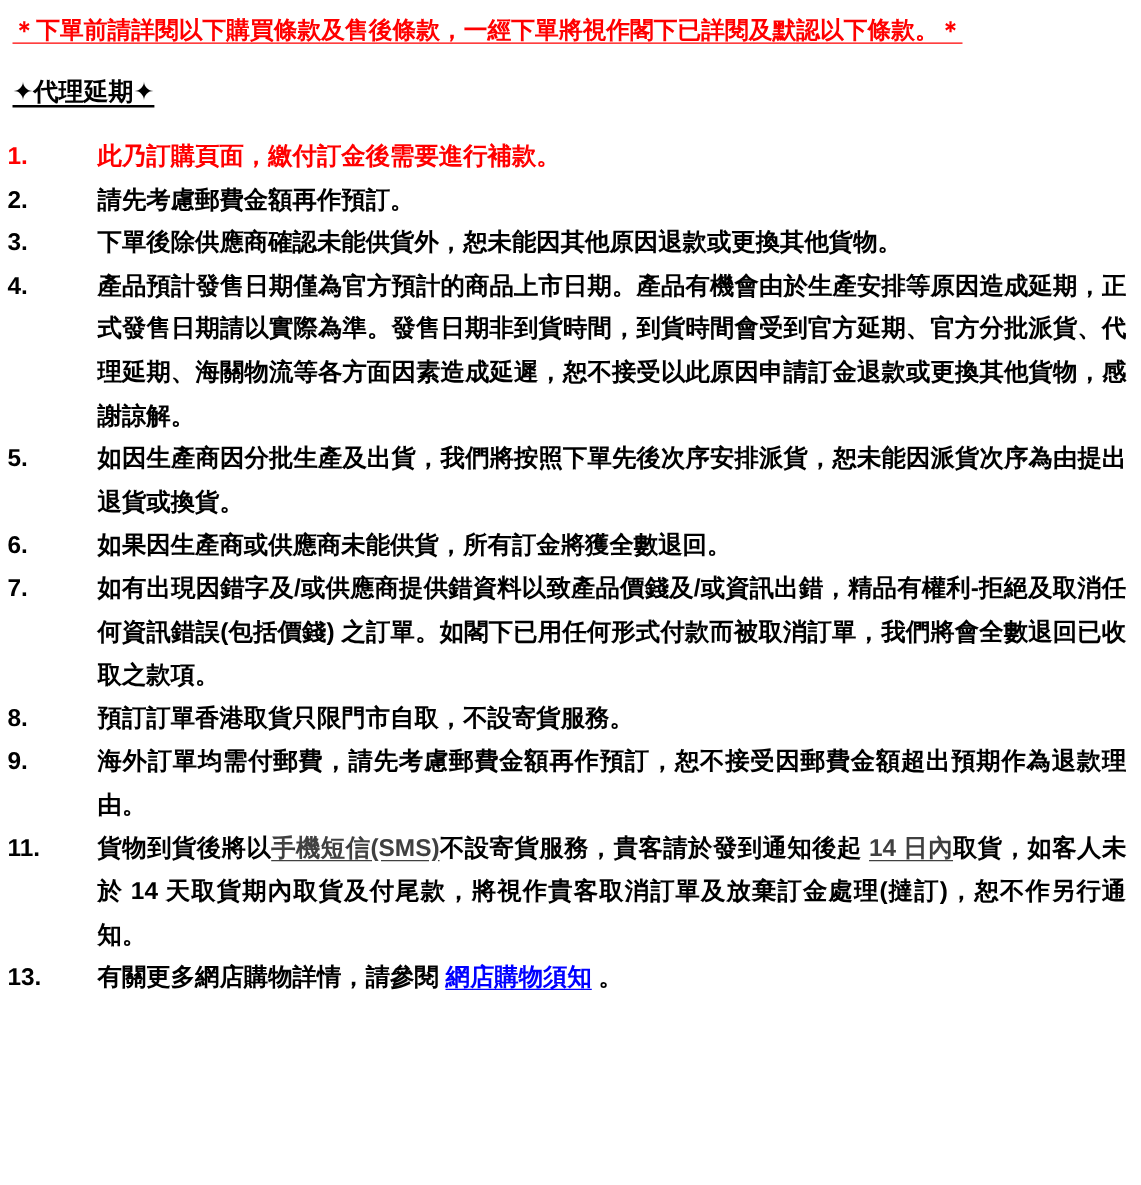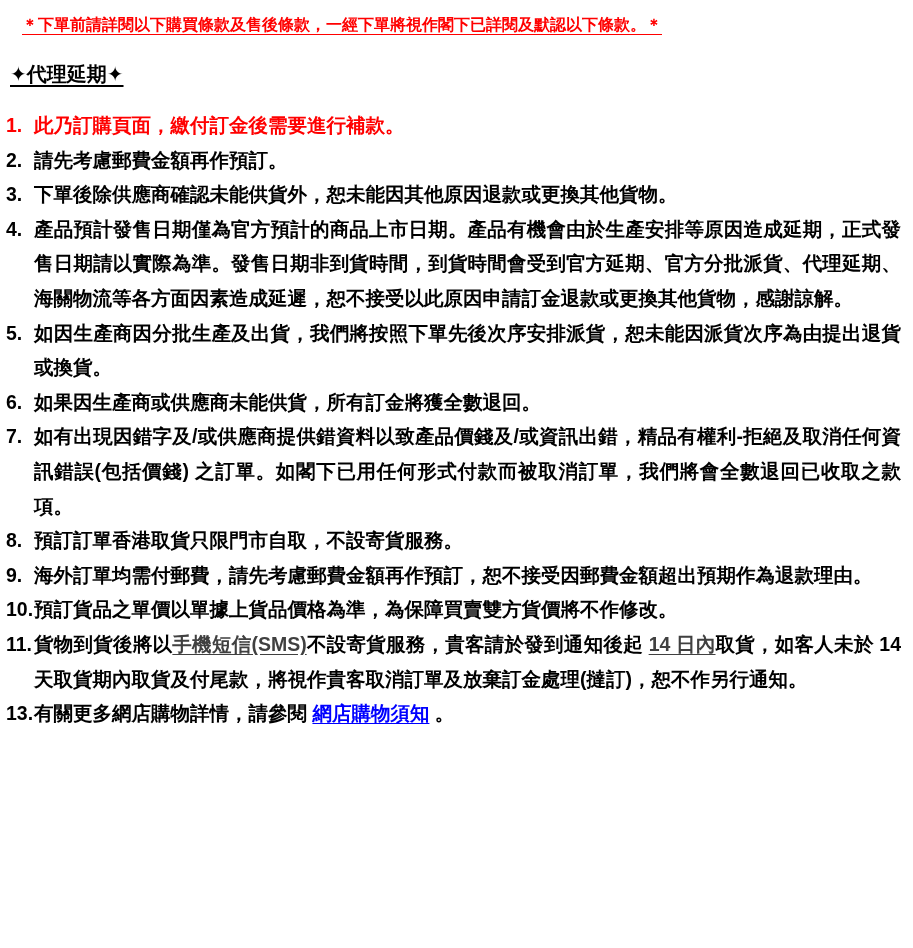--- a/index.html
+++ b/index.html
@@ -12,22 +12,22 @@
     height: 948px;
     box-sizing: border-box;
     padding: 11px 10px 0 6px;
     overflow: hidden;
     font-family: "Liberation Sans", "DejaVu Sans", sans-serif;
     font-weight: 700;
     color: #000000;
     -webkit-font-smoothing: antialiased;
   }
   .page-title {
-    margin: 0 0 23px 16px;
-    font-size: 16px;
+    margin: 0 0 23px 4px;
+    font-size: 19px;
     line-height: 27px;
     color: #ff0000;
     text-decoration: underline;
     text-underline-offset: 4px;
     white-space: nowrap;
     font-family: Liberation Serif, serif;
   }
   .section-heading {
     margin: 0 0 0 4px;
     font-size: 20px;
@@ -49,20 +49,21 @@
     align-items: flex-start;
   }
   .term-num {
     flex: 0 0 28px;
     white-space: nowrap;
   }
   .term-body {
     flex: 1 1 auto;
     text-align: justify;
     padding-right: 2px;
+    margin-left: 44px;
   }
   .seg-highlight {
     color: #404040;
     text-decoration: underline;
     text-underline-offset: 3px;
   }
   .seg-link {
     color: #0000ff;
     text-decoration: underline;
     text-underline-offset: 3px;
@@ -110,24 +111,20 @@
     </li>
     <li>
       <span class="term-num">8.</span>
       <div class="term-body"><span>預訂訂單香港取貨只限門市自取，不設寄貨服務。</span></div>
     </li>
     <li>
       <span class="term-num">9.</span>
       <div class="term-body"><span>海外訂單均需付郵費，請先考慮郵費金額再作預訂，恕不接受因郵費金額超出預期作為退款理由。</span></div>
     </li>
     <li>
-      <span class="term-num">10.</span>
-      <div class="term-body"><span>預訂貨品之單價以單據上貨品價格為準，為保障買賣雙方貨價將不作修改。</span></div>
-    </li>
-    <li>
       <span class="term-num">11.</span>
       <div class="term-body"><span>貨物到貨後將以</span><span class="seg-highlight">手機短信(SMS)</span><span>不設寄貨服務，貴客請於發到通知後起 </span><span class="seg-highlight">14 日內</span><span>取貨，如客人未於 14 天取貨期內取貨及付尾款，將視作貴客取消訂單及放棄訂金處理(撻訂)，恕不作另行通知。</span></div>
     </li>
     <li>
       <span class="term-num">13.</span>
       <div class="term-body"><span>有關更多網店購物詳情，請參閱 </span><span class="seg-link">網店購物須知</span><span> 。</span></div>
     </li>
   </ol>
 
 

